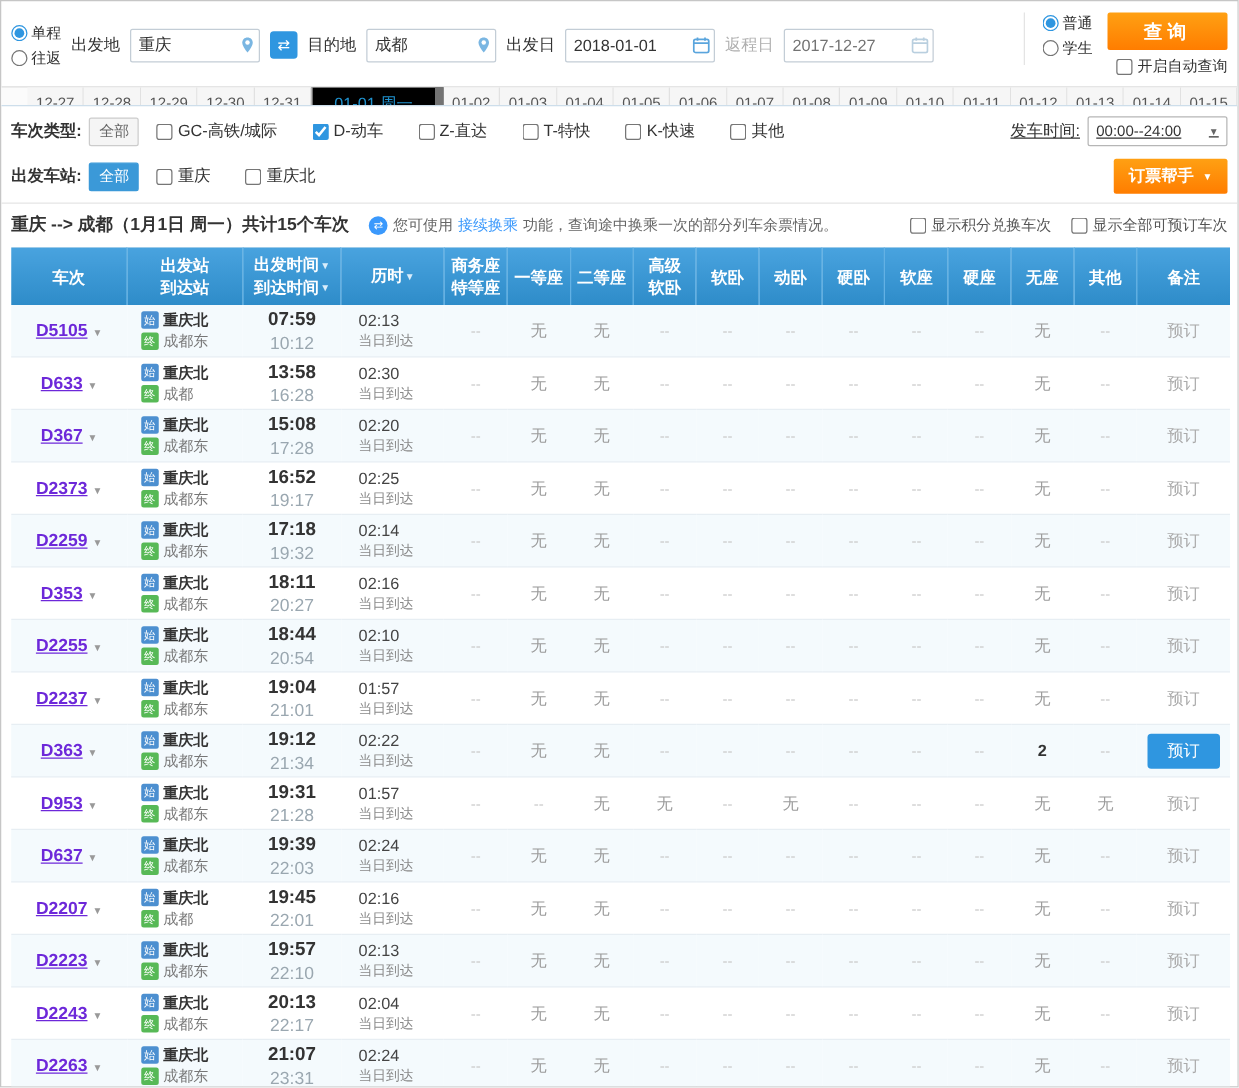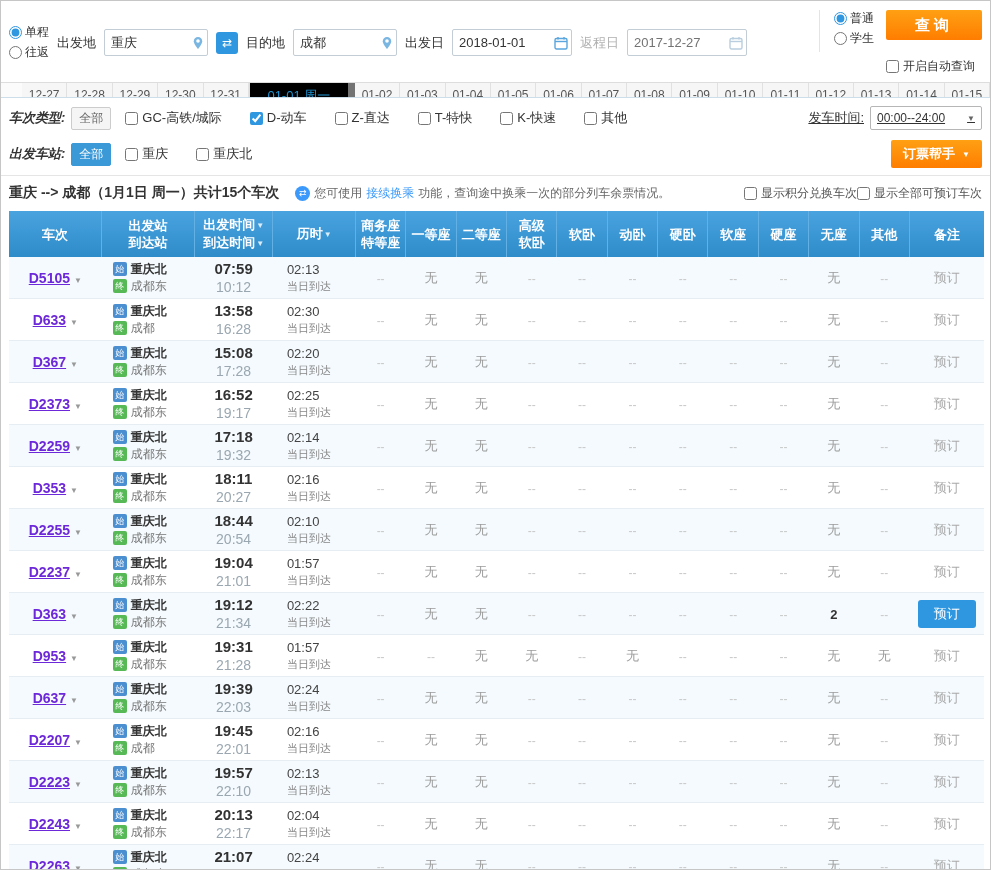--- a/index.html
+++ b/index.html
@@ -15,53 +15,53 @@
   .f-label { font-size: 13px; color: #333; white-space: nowrap; }
   .f-label.muted { color: #b0b0b0; }
   .input-wrap { position: relative; display: inline-block; }
   .txt { height: 27px; width: 104px; border: 1px solid #c3cdd6; border-radius: 2px; padding: 0 20px 0 6px; font-size: 13px; color: #333; font-family: inherit; background: #fff; }
   .txt.date { width: 120px; }
   .txt.muted { color: #737373; }
   .pin-icon, .cal-icon { position: absolute; right: 4px; top: 50%; transform: translateY(-50%); }
   .swap-btn { width: 22px; height: 22px; background: #2f96e0; color: #fff; border: none; border-radius: 3px; font-size: 12px; line-height: 20px; cursor: pointer; flex: 0 0 22px; }
   .vdiv { width: 1px; height: 42px; background: #e4e4e4; margin: 0 2px; }
   .right-group { margin-left: auto; display: flex; align-items: flex-start; gap: 12px; }
-  .query-col { display: flex; flex-direction: column; align-items: flex-start; gap: 18px; }
+  .query-col { display: flex; flex-direction: column; align-items: flex-end; gap: 5px; }
   .query-btn { width: 96px; height: 30px; background: linear-gradient(#ffa013, #ff7d00); color: #fff; border: none; border-radius: 2px; font-size: 15px; font-weight: bold; letter-spacing: 4px; cursor: pointer; font-family: inherit; align-self: flex-end; }
   .auto-query { display: flex; align-items: center; gap: 4px; font-size: 12px; color: #333; cursor: pointer; white-space: nowrap; }
 
   
   .date-tabs { display: flex; border-top: 1px solid #ddd; border-bottom: 1px solid #cddeeb; background: #fbfbfb; height: 16px; padding-left: 21px; }
   .tabs-group { display: flex; }
   .tabs-before { flex: 5; }
   .tabs-after { flex: 14; }
   .tab { flex: 1; text-align: center; line-height: 25px; font-size: 12px; color: #555; border-right: 1px solid #e1e1e1; background: #f6f6f6; cursor: pointer; white-space: nowrap; overflow: hidden; }
   .tab.active { flex: 0 0 106px; background: #000000; color: #1f93d0; font-weight: normal; font-size: 13px; border-left: 1px solid #ddd; border-right: 7px solid #737373; }
 
   
   .filter-section { padding: 3px 8px 2px 8px; }
   .filter-row { display: flex; align-items: center; padding: 5px 0; font-size: 13px; color: #333; }
-  .flabel { font-weight: bold; margin-right: 6px; white-space: nowrap; font-style: italic; }
+  .flabel { font-weight: bold; margin-right: 6px; white-space: nowrap; }
   .all-btn { font-size: 12px; color: #666; background: #f5f5f5; border: 1px solid #ccc; border-radius: 2px; padding: 2px 7px; cursor: pointer; margin-right: 14px; font-family: inherit; }
   .all-btn.selected { background: #3b99d8; border-color: #3b99d8; color: #fff; }
   .chk-group { display: flex; align-items: center; }
   .chk-item { display: flex; align-items: center; gap: 4px; margin-right: 28px; cursor: pointer; white-space: nowrap; }
   .time-select { margin-left: auto; display: flex; align-items: center; gap: 6px; text-decoration: underline; }
   .select-box { border: 1px solid #b6b6b6; border-radius: 2px; height: 24px; display: flex; align-items: center; justify-content: space-between; padding: 0 6px; font-size: 12px; color: #333; min-width: 112px; background: #fff; cursor: pointer; }
   .select-caret { font-size: 8px; color: #666; margin-left: 8px; }
   .helper-btn { margin-left: auto; background: linear-gradient(#ffa013, #ff7d00); color: #fff; border: none; border-radius: 2px; font-size: 13px; font-weight: bold; padding: 5px 12px; cursor: pointer; display: flex; align-items: center; gap: 7px; font-family: inherit; }
   .helper-caret { font-size: 8px; }
 
   
   .summary-row { display: flex; align-items: center; gap: 16px; padding: 8px 8px 7px 8px; border-top: 1px solid #e5e5e5; font-size: 12px; }
   .route { font-size: 14px; font-weight: bold; color: #333; white-space: nowrap; }
   .tip { color: #666; display: flex; align-items: center; gap: 4px; white-space: nowrap; }
   .tip a { color: #3b99fc; text-decoration: none; cursor: pointer; }
   .transfer-icon { width: 15px; height: 15px; border-radius: 50%; background: #3b99fc; color: #fff; font-size: 9px; display: inline-flex; align-items: center; justify-content: center; }
-  .toggles { margin-left: auto; display: flex; color: #555; align-items: flex-end; }
+  .toggles { margin-left: auto; display: flex; gap: 16px; color: #555; align-items: flex-end; }
   .toggle-item { display: flex; align-items: center; gap: 4px; cursor: pointer; white-space: nowrap; }
 
   
   .train-table { width: 975px; margin: 2px 8px 0 8px; border-collapse: collapse; table-layout: fixed; }
   thead th { background: linear-gradient(#49a3df, #2e8cc9); color: #fff; font-size: 13px; font-weight: bold; height: 46px; border-left: 1px solid #63b1e4; padding: 2px 0; text-align: center; vertical-align: middle; }
   thead th:first-child { border-left: none; }
   .hline { line-height: 17px; white-space: nowrap; }
   .sort-icon { font-size: 8px; margin-left: 1px; color: #d9edfb; vertical-align: 1px; }
   tbody tr { height: 41px; border-bottom: 1px solid #e7eef3; }
   tbody tr:nth-child(odd) { background: #f4fafd; }

